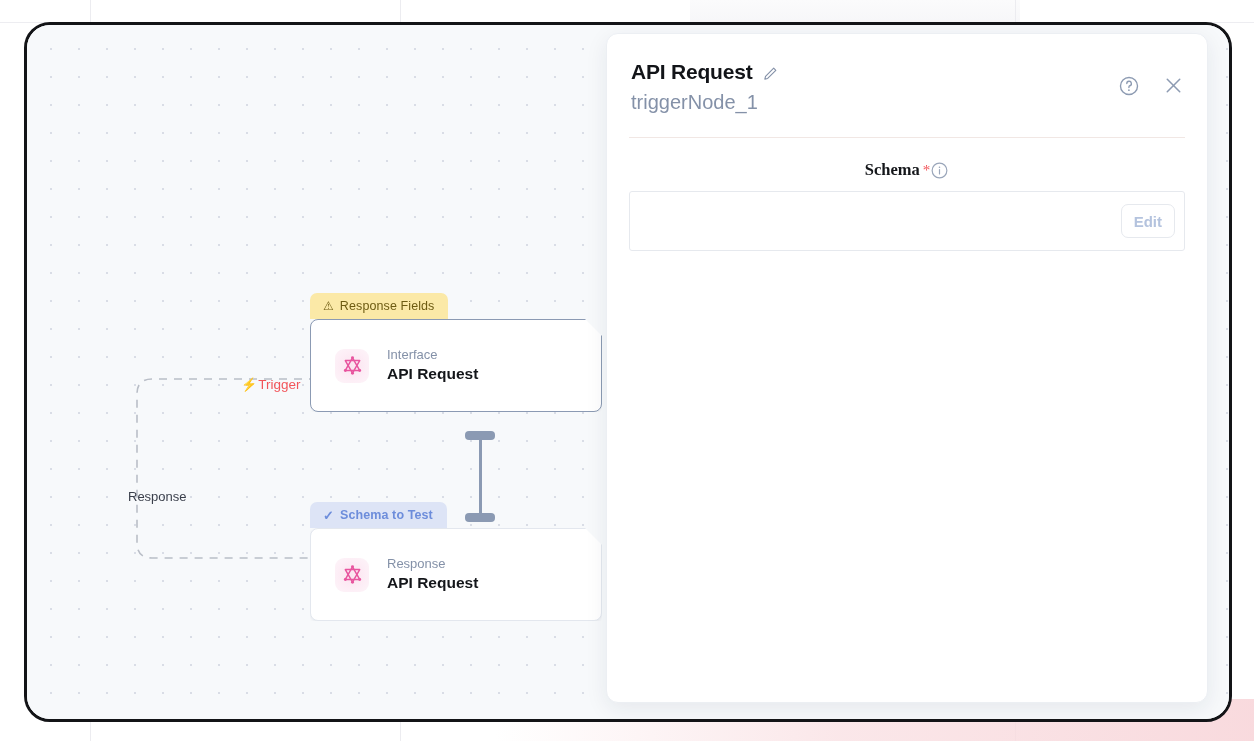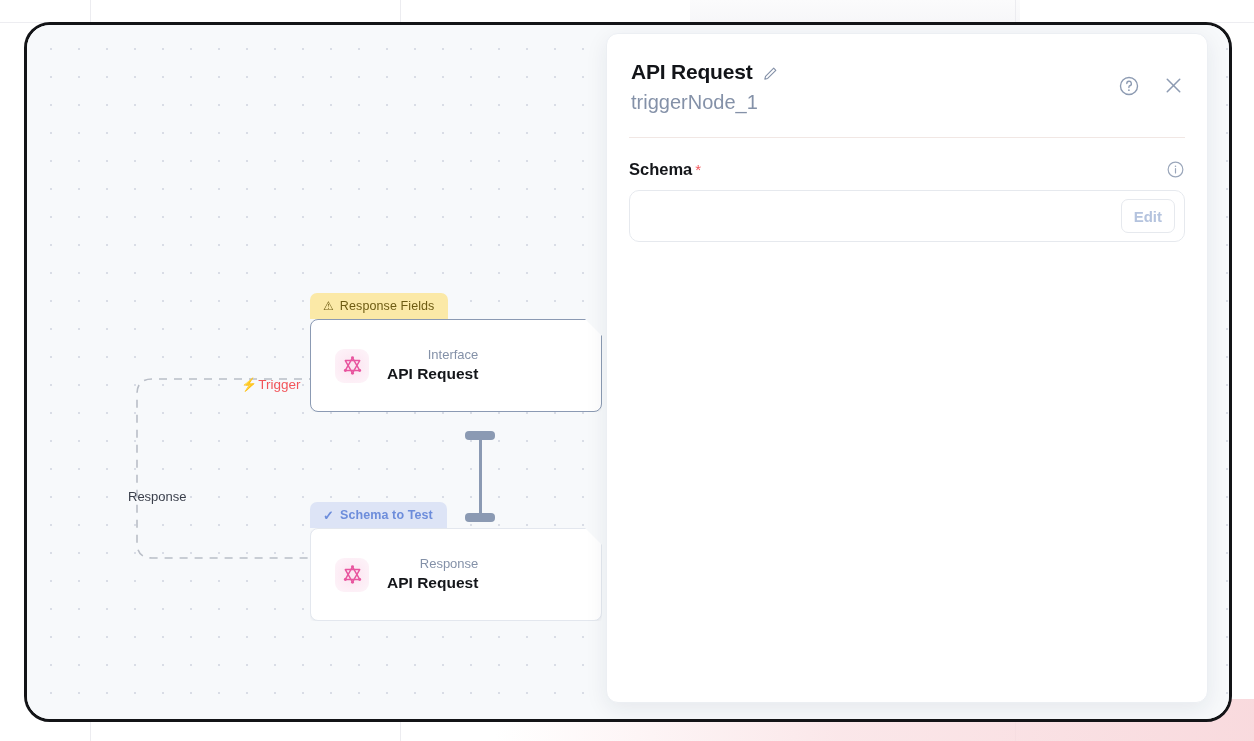--- a/index.html
+++ b/index.html
@@ -111,21 +111,21 @@
     clip-path: polygon(0 0, calc(100% - 17px) 0, 100% 17px, 100% 100%, 0 100%);
     box-shadow: 0 1px 3px rgba(20,30,50,.07);
   }
 
   .node-icon {
     width: 34px; height: 34px; flex: 0 0 34px;
     border-radius: 9px;
     background: radial-gradient(circle at 50% 50%, #fbe3ef 0%, #fdeef6 60%, #fdf5f9 100%);
     display: flex; align-items: center; justify-content: center;
   }
-  .node-text { margin-left: 18px; display: flex; flex-direction: column; gap: 1px; text-align: right; }
+  .node-text { margin-left: 18px; display: flex; flex-direction: column; gap: 1px; }
   .node-kind { font-size: 13px; color: #8491a8; line-height: 1.25; }
   .node-title { font-size: 15.5px; color: #14161a; font-weight: 700; line-height: 1.3; }
 
   
   .conn-line {
     position: absolute; left: 452px; top: 412px;
     width: 2.5px; height: 82px; background: #8b9ab3;
   }
   .conn-handle {
     position: absolute; left: 438px;
@@ -161,33 +161,34 @@
   }
   .icon-btn { cursor: pointer; display: inline-flex; }
   .panel-divider {
     margin: 23px 22px 0 22px;
     height: 1px; background: #f1e7e4;
   }
 
   .panel-body { padding: 22px 22px 0 22px; }
   .field { margin-bottom: 26px; }
   .field-label-row {
-    display: flex; align-items: center; justify-content: space-between;
+    display: flex; align-items: center; justify-content: center;
     margin-bottom: 11px;
+    font-family: Liberation Serif, serif;
   }
   .field-label {
     font-size: 16.5px; font-weight: 700; color: #14161a;
   }
   .req-star { color: #f2555a; font-weight: 400; margin-left: 3px; font-size: 15px; }
 
   .input-box {
     position: relative;
-    height: 52px;
+    height: 60px;
     border: 1px solid #e6e9ee;
-    border-radius: 10px;
+    border-radius: 3px;
     background: #fff;
     display: flex; align-items: center;
     padding: 0 10px 16px 14px;
   }
   .edit-btn {
     position: absolute; right: 9px; top: 50%; transform: translateY(-50%);
     height: 34px; padding: 0 12px;
     border: 1px solid #e6e9ee; border-radius: 7px;
     background: #fff;
     color: #b4c3de; font-size: 15px; font-weight: 600;

